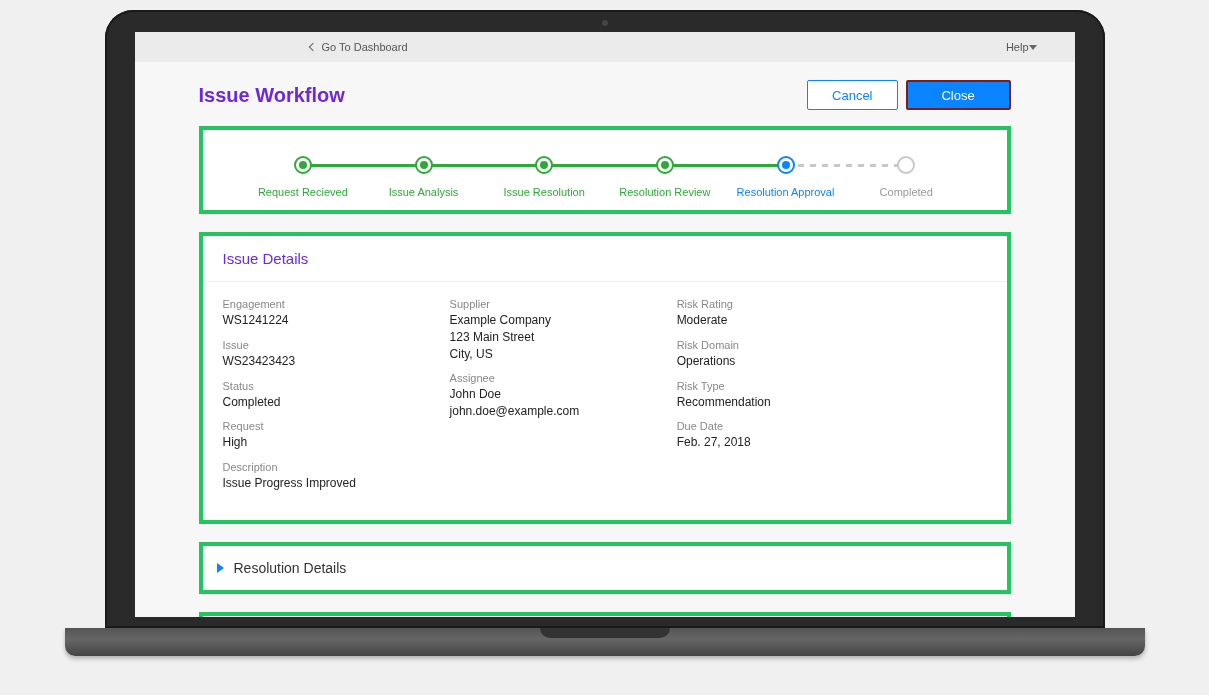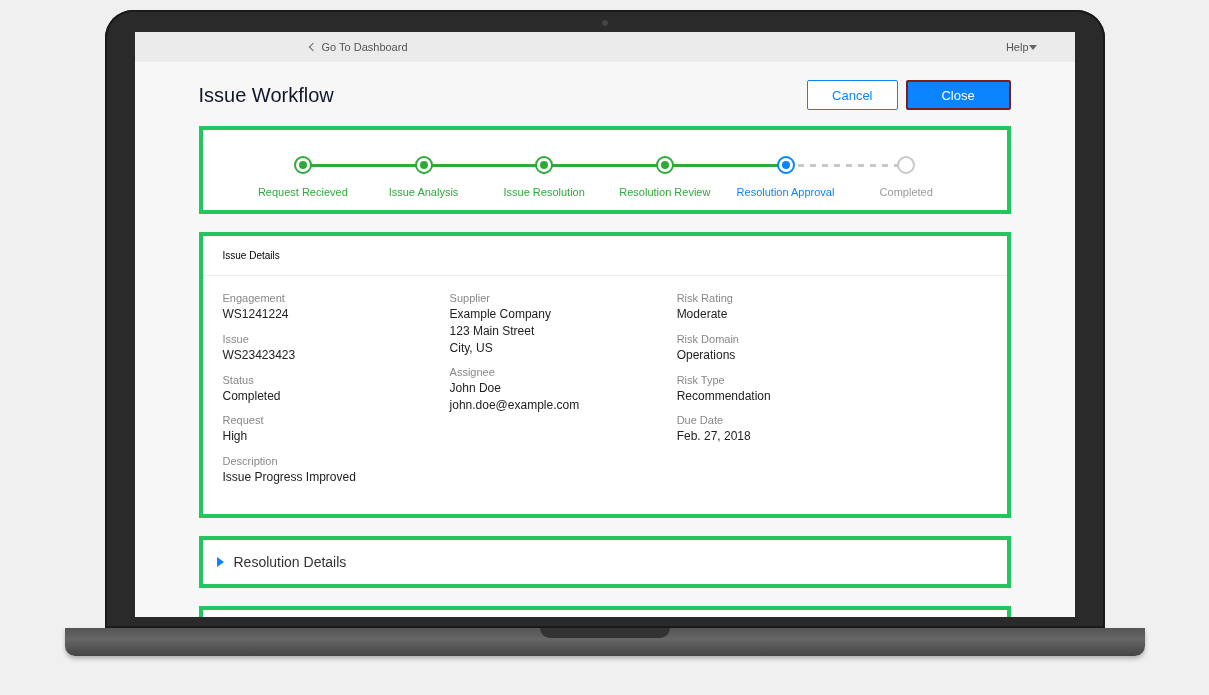--- a/index.html
+++ b/index.html
@@ -98,22 +98,22 @@
   }
 
   .header-row {
     display:flex;
     justify-content: space-between;
     align-items: center;
     margin: 18px 0 16px 0;
   }
   .page-title {
     font-size: 20px;
-    color: #0f172a;
-    font-weight: 400;
+    color: #6d28d9;
+    font-weight: 700;
   }
   .btns { display:flex; gap:8px; }
   .btn {
     height: 30px;
     min-width: 80px;
     padding: 0 24px;
     font-size: 13px;
     border-radius: 2px;
     cursor: pointer;
     display:flex;
@@ -190,22 +190,22 @@
     text-align:center;
     white-space:nowrap;
   }
   .lbl-green { color:#2eaa3a; }
   .lbl-blue { color:#0a84ff; }
   .lbl-grey { color:#999; }
 
   
   .section-header {
     padding: 14px 20px;
-    font-size: 10px;
-    color: #000000;
+    font-size: 15px;
+    color: #6d28d9;
     border-bottom: 1px solid #eee;
   }
   .details-body {
     padding: 16px 20px 18px 20px;
     display:flex;
     gap: 20px;
   }
   .col { flex:1; }
   .field { margin-bottom: 10px; }
   .field-label { font-size:11px; color:#888; margin-bottom:2px; }

